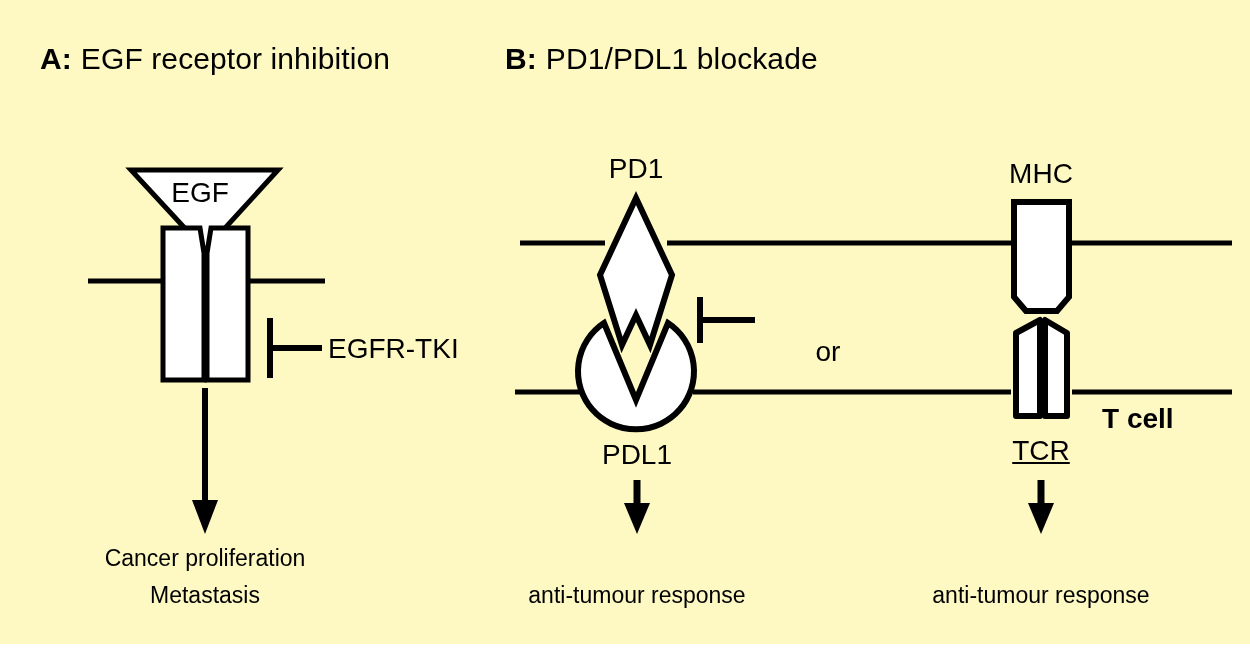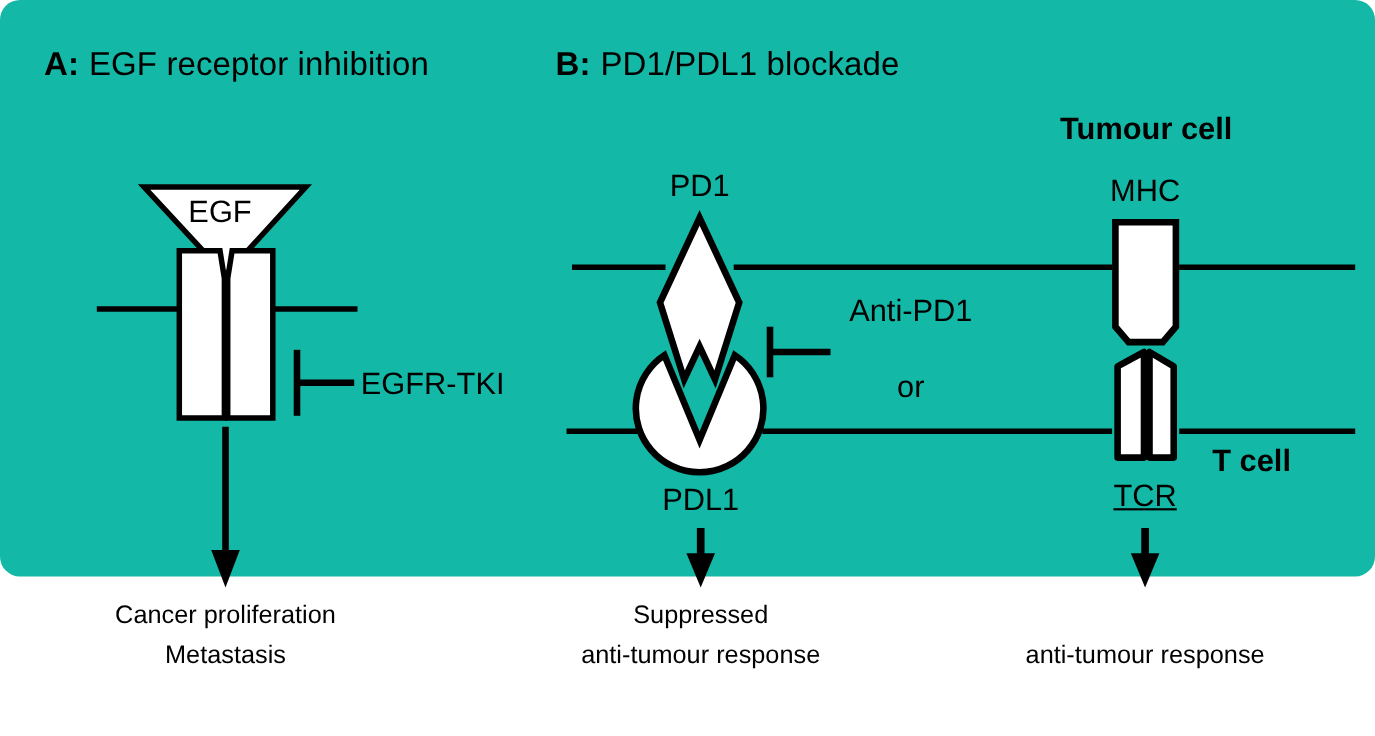--- a/index.html
+++ b/index.html
@@ -10,23 +10,22 @@
   body {
     width: 1250px;
     height: 669px;
     font-family: "Liberation Sans", sans-serif;
     color: #000000;
     overflow: hidden;
   }
   #figure-root {
     position: relative;
     width: 1250px;
-    height: 524px;
-    background: #14b8a6;
-    border-radius: 18px;
+    height: 644px;
+    background: #fef9c3;
   }
   .fig-svg {
     position: absolute;
     left: 0;
     top: 0;
     width: 1250px;
     height: 669px;
   }
   .txt {
     position: absolute;
@@ -145,29 +144,26 @@
 
   <div class="txt lbl" style="left:328px; top:332px;">EGFR-TKI</div>
 
   <div class="txt outcome center-x" style="left:205px; top:545px;">Cancer proliferation</div>
   <div class="txt outcome center-x" style="left:205px; top:582px;">Metastasis</div>
 
   <div class="txt lbl center-x" style="left:636px; top:152px;">PD1</div>
 
   <div class="txt lbl center-x" style="left:637px; top:438px;">PDL1</div>
 
-  <div class="txt lbl center-x" style="left:828px; top:266px;">Anti-PD1</div>
   <div class="txt lbl center-x" style="left:828px; top:304px;margin-top:31px;">or</div>
 
-  <div class="txt lbl-bold center-x" style="left:1042px; top:100px;">Tumour cell</div>
 
   <div class="txt lbl center-x" style="left:1041px; top:157px;">MHC</div>
 
   <div class="txt lbl center-x" style="left:1041px; top:434px;text-decoration:underline;">TCR</div>
 
   <div class="txt lbl-bold" style="left:1102px; top:402px;">T cell</div>
 
-  <div class="txt outcome center-x" style="left:637px; top:545px;">Suppressed</div>
   <div class="txt outcome center-x" style="left:637px; top:582px;">anti-tumour response</div>
 
   <div class="txt outcome center-x" style="left:1041px; top:582px;">anti-tumour response</div>
 
 </div>
 
 </body></html>

